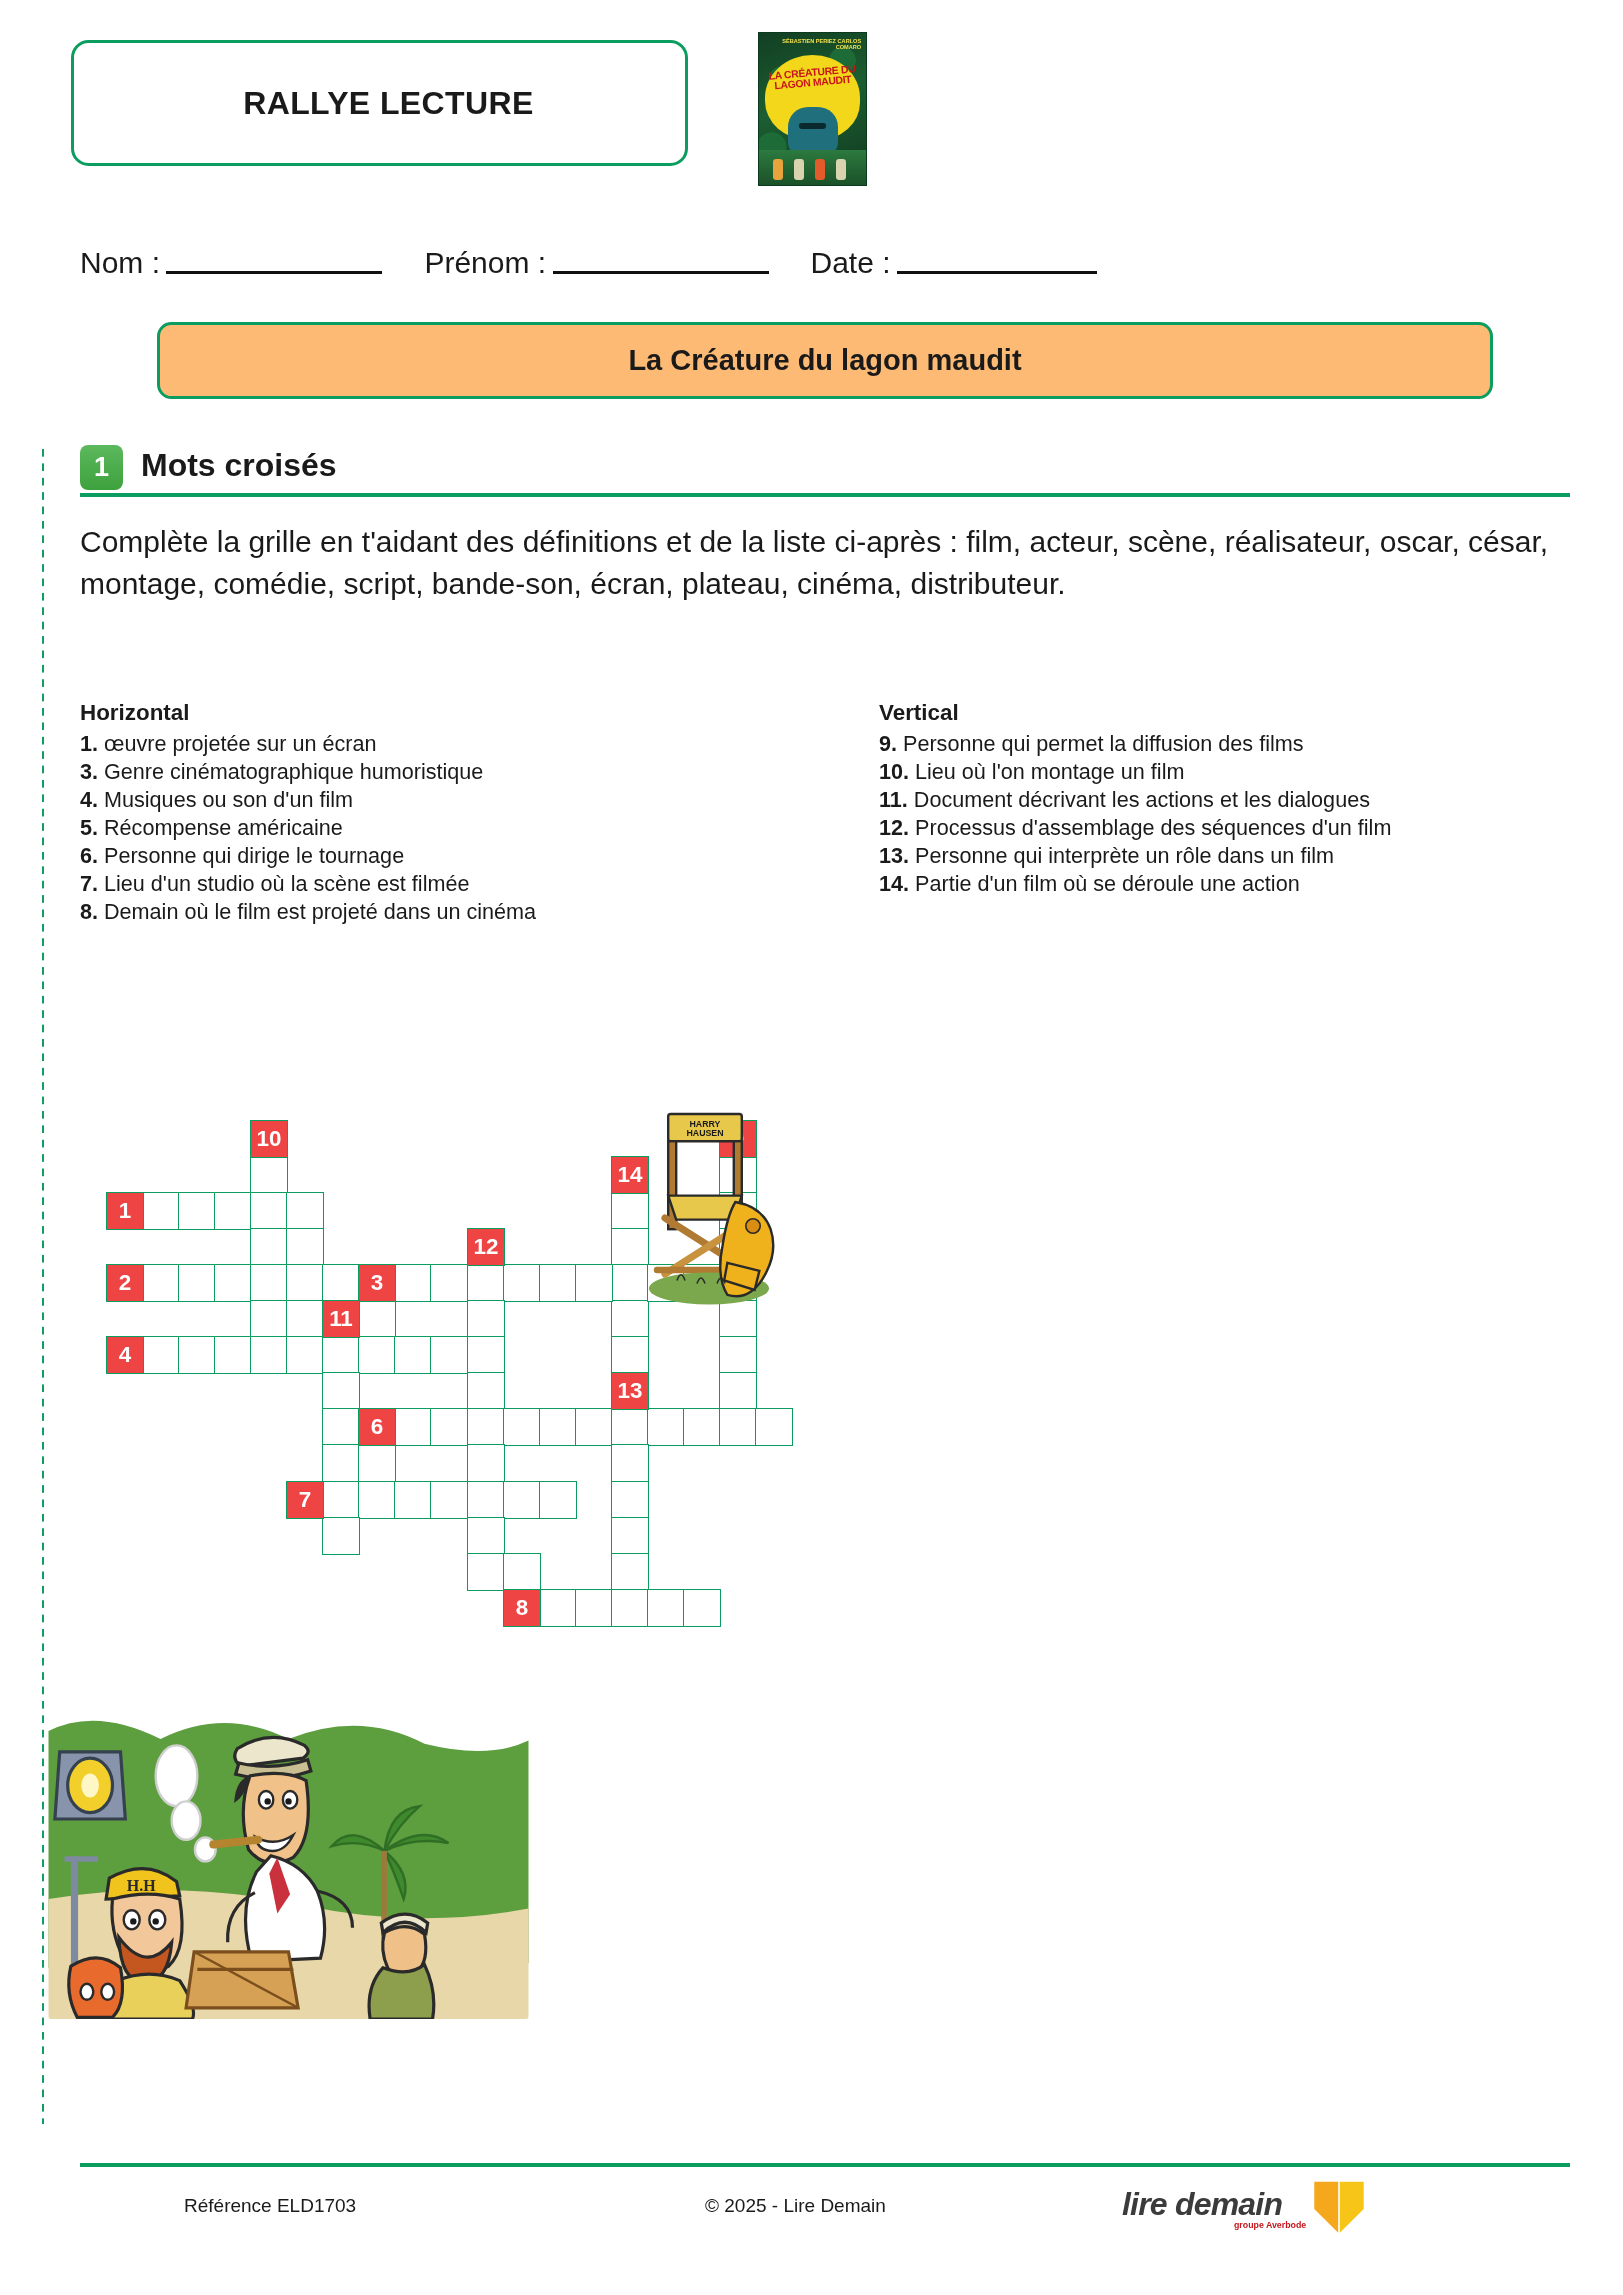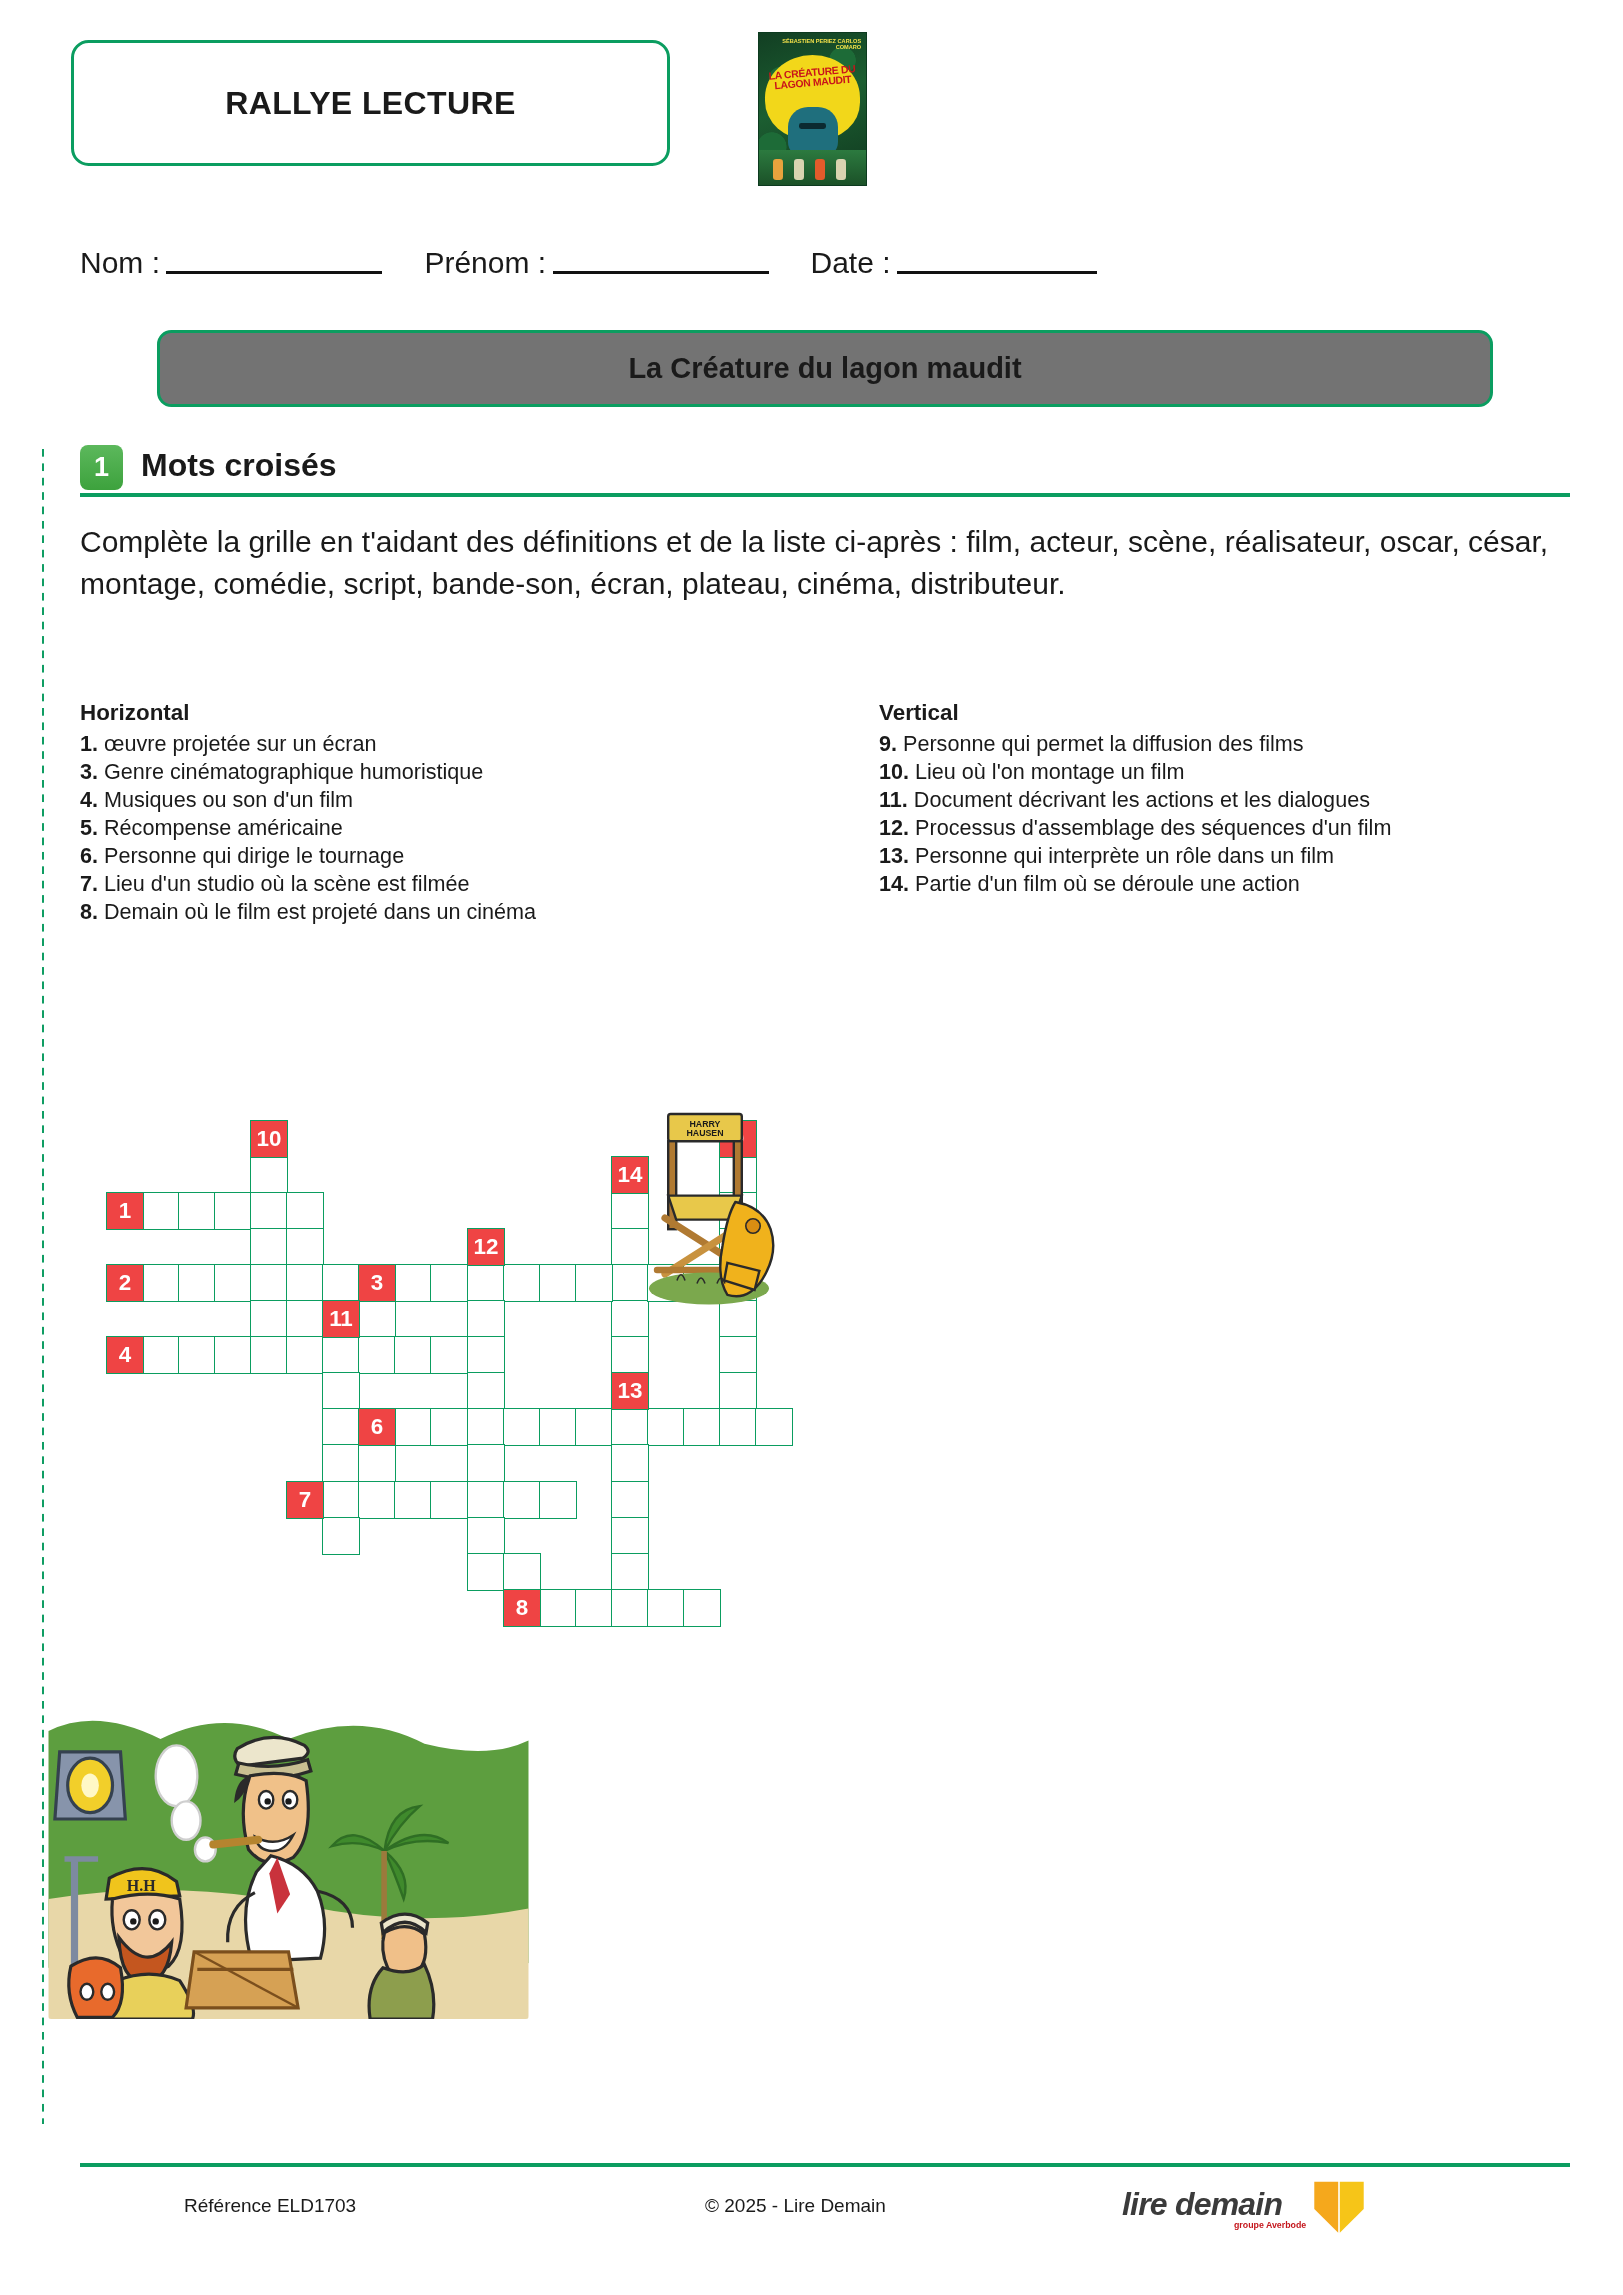--- a/index.html
+++ b/index.html
@@ -21,21 +21,21 @@
   }
 
   
   .hdr-box{
     position:absolute;border:3.2px solid #0b9d60;border-radius:17.6px;
     background:#fff;display:flex;align-items:center;justify-content:center;
   }
   .hdr-box span{
     font-weight:bold;font-size:32px;letter-spacing:0.4px;color:#1a1a1a;
   }
-  #hdr-left{left:71px;top:40px;width:593px;height:120px;}
+  #hdr-left{left:71px;top:40px;width:593px;height:120px;padding-left:18px;}
   #hdr-right{right:71px;top:40px;width:593px;height:120px;}
 
   .cover{
     position:absolute;left:758px;top:32px;width:107px;height:152px;
     background:#14502c;overflow:hidden;border:0.8px solid #0c3a1f;
   }
   .cover .jungle{position:absolute;inset:0;background:
      radial-gradient(circle at 20% 30%, #1d6b37 0 11.2px, transparent 12px),
      radial-gradient(circle at 78% 18%, #1d6b37 0 13px, transparent 13.6px),
      radial-gradient(circle at 12% 75%, #1d6b37 0 14.4px, transparent 15px),
@@ -60,22 +60,22 @@
   
   .idline{position:absolute;left:80px;top:232px;width:1490px;height:48px;
      display:flex;align-items:flex-end;font-size:30px;}
   .idlabel{white-space:nowrap;}
   .idrule{border-bottom:3.2px solid #111;margin:0 0 6.4px 6.4px;}
   #rule-nom{width:216px;} #rule-prenom{width:216px;} #rule-date{width:200px;}
   .gap-a{width:42px;} .gap-b{width:42px;}
 
   
   #title-box{
-    position:absolute;left:157px;top:330px;width:1330px;height:71px;
-    border:3.2px solid #0b9d60;border-radius:14.4px;background:#737373;
+    position:absolute;left:157px;top:322px;width:1330px;height:71px;
+    border:3.2px solid #0b9d60;border-radius:14.4px;background:#fdba74;
     display:flex;align-items:center;justify-content:center;
   }
   #title-box span{font-size:29px;font-weight:bold;}
 
   
   #ex-head{position:absolute;left:80px;top:445px;width:1490px;height:50px;}
   .ex-num{
     position:absolute;left:0;top:0;width:43px;height:45px;border-radius:8px;
     background:linear-gradient(#5cb85c,#3da23d);
     display:flex;align-items:center;justify-content:center;

